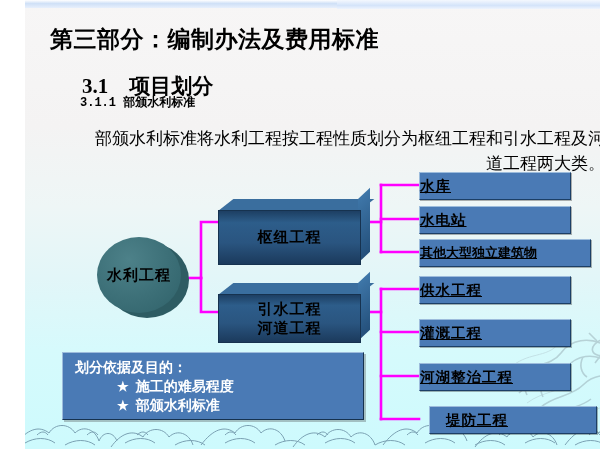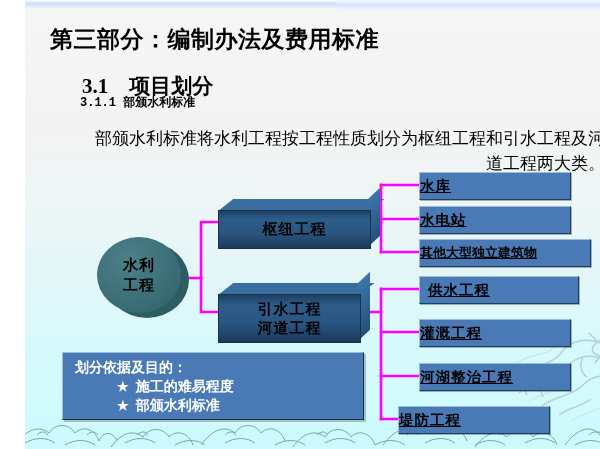--- a/index.html
+++ b/index.html
@@ -54,21 +54,21 @@
   .box3d .side{position:absolute;right:-11px;top:0;width:12px;height:100%;
     background:linear-gradient(180deg,#3e76a8 0%,#24507b 100%);
     transform:skewY(-43deg);transform-origin:top left;}
 
   
   #ellipse-wrap{position:absolute;left:72px;top:237px;width:100px;height:82px;}
   #ellipse-shadow{position:absolute;left:8px;top:5px;width:84px;height:76px;border-radius:50%;
     background:#2e5c63;}
   #ellipse-main{position:absolute;left:0;top:0;width:84px;height:76px;border-radius:50%;
     background:radial-gradient(circle at 38% 30%,#4d8189 0%,#3c6f77 55%,#2f6169 100%);
-    display:flex;flex-direction:column;align-items:center;justify-content:center;
+    display:flex;align-items:center;justify-content:center;
     color:#000;font-weight:bold;font-size:15px;line-height:20px;letter-spacing:1px;}
 
   
   #notebox{position:absolute;left:37px;top:352px;width:302px;height:68px;
     background:#4a7ab5;
     border-top:1px solid #9dbcdc;border-left:1px solid #9dbcdc;
     border-right:1px solid #16324f;border-bottom:1px solid #16324f;
     box-shadow:2px 2px 0 rgba(60,60,60,.3);
     color:#ffffff;font-size:14px;font-weight:bold;line-height:19px;
     padding:5px 0 0 12px;box-sizing:border-box;}
@@ -153,21 +153,21 @@
   <div id="body-text">部颁水利标准将水利工程按工程性质划分为枢纽工程和引水工程及河道工程两大类。</div>
 
   <div id="ellipse-wrap">
     <div id="ellipse-shadow"></div>
     <div id="ellipse-main">
       <span>水利</span>
       <span>工程</span>
     </div>
   </div>
 
-  <div class="box3d" style="left:193px;top:199px;width:141px;height:48px;padding-left:10px;">
+  <div class="box3d" style="left:193px;top:199px;width:141px;height:64px;">
     <div class="top"></div>
     <div class="side"></div>
     <div class="face">
       <span>枢纽工程</span>
     </div>
   </div>
 
   <div class="box3d" style="left:193px;top:283px;width:141px;height:58px;">
     <div class="top"></div>
     <div class="side"></div>
@@ -179,30 +179,30 @@
 
   <div class="leafbox" style="left:394px;top:172px;width:150px;height:26px;">
     <span>水库</span>
   </div>
   <div class="leafbox" style="left:394px;top:206px;width:150px;height:26px;">
     <span>水电站</span>
   </div>
   <div class="leafbox wide" style="left:394px;top:239px;width:170px;height:26px;">
     <span>其他大型独立建筑物</span>
   </div>
-  <div class="leafbox" style="left:394px;top:276px;width:150px;height:26px;padding-left:8px;">
+  <div class="leafbox" style="left:394px;top:276px;width:150px;height:26px;">
     <span>供水工程</span>
   </div>
   <div class="leafbox" style="left:394px;top:319px;width:150px;height:26px;">
     <span>灌溉工程</span>
   </div>
   <div class="leafbox" style="left:394px;top:363px;width:150px;height:26px;">
     <span>河湖整治工程</span>
   </div>
-  <div class="leafbox" style="left:373px;top:406px;width:150px;height:26px;">
+  <div class="leafbox" style="left:404px;top:406px;width:150px;height:26px;padding-left:16px;">
     <span>堤防工程</span>
   </div>
 
   <div id="notebox">
     <div>划分依据及目的：</div>
     <div class="bullet-line">
       <span class="star">★</span>
       &nbsp;<span>施工的难易程度</span>
     </div>
     <div class="bullet-line">

